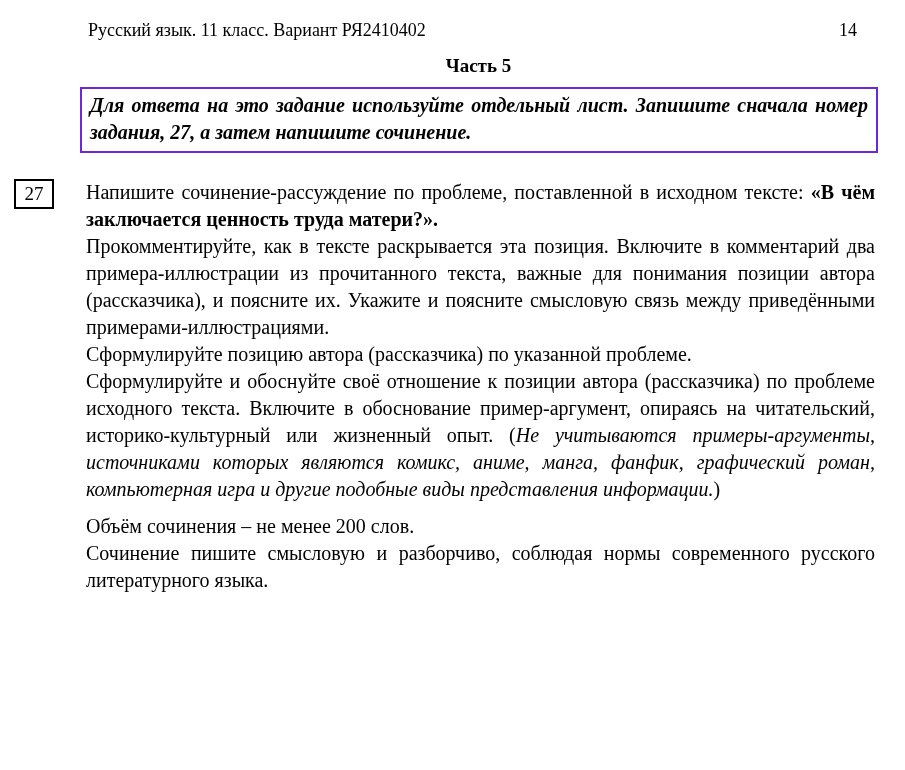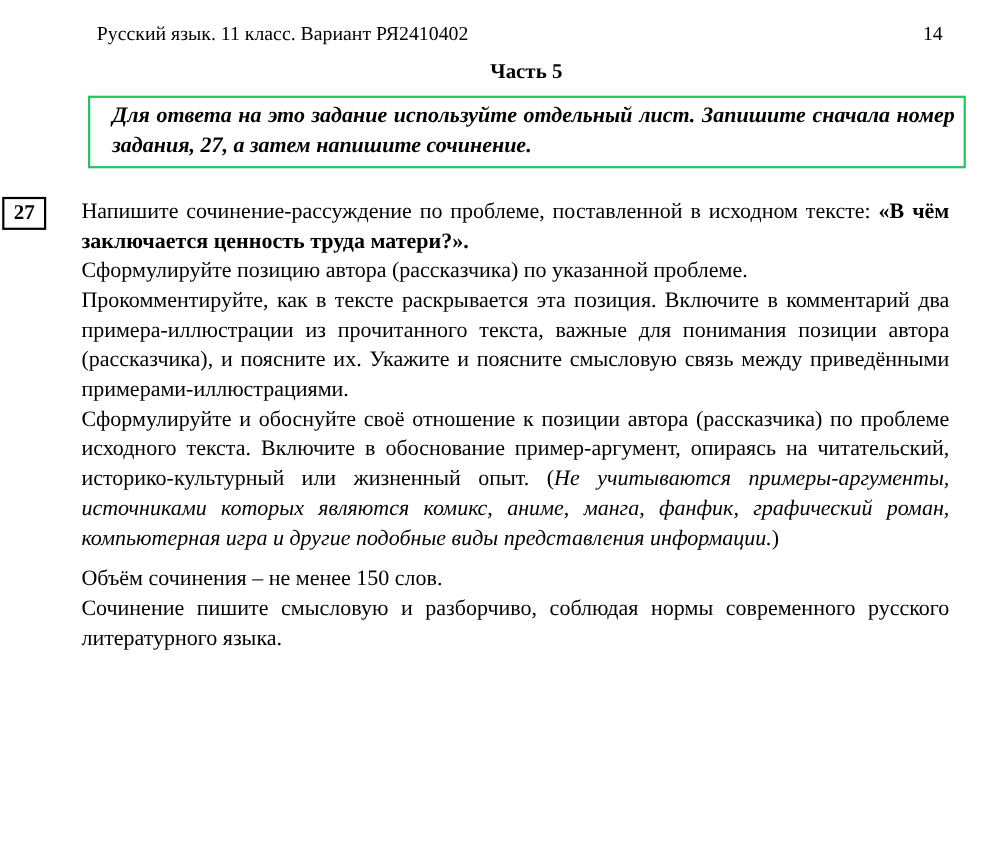--- a/index.html
+++ b/index.html
@@ -22,42 +22,42 @@
     gap: 35px;
   }
   .part-title {
     margin: 14px 28px 0 80px;
     text-align: center;
     font-weight: bold;
     font-size: 19px;
   }
   .instruction-box {
     margin: 10px 27px 0 80px;
-    border: 2px solid #22c55e;
-    padding: 3px 8px 5px 20px;
+    border: 2px solid #6d28d9;
+    padding: 3px 8px 5px 8px;
     font-weight: bold;
     font-style: italic;
     font-size: 20px;
     line-height: 27px;
     text-align: justify;
   }
   .task {
     display: flex;
     align-items: flex-start;
     margin-top: 26px;
   }
   .task-number {
-    margin-left: 2px;
+    margin-left: 14px;
     width: 40px;
     height: 30px;
     border: 2px solid #000000;
     display: flex;
     align-items: center;
     justify-content: center;
-    font-weight: bold;
+    font-weight: normal;
     font-size: 19px;
     flex: 0 0 auto;
   }
   .task-body {
     margin-left: 32px;
     width: 789px;
     font-size: 20px;
     line-height: 27px;
   }
   .para {
@@ -87,23 +87,23 @@
   </div>
 
   <div class="task">
     <div class="task-number">
       <span>27</span>
     </div>
     <div class="task-body">
       <p class="para">
         <span>Напишите сочинение-рассуждение по проблеме, поставленной в исходном тексте: </span><span class="bold">«В чём заключается ценность труда матери?».</span>
       </p>
+      <p class="para">Прокомментируйте, как в тексте раскрывается эта позиция. Включите в комментарий два примера-иллюстрации из прочитанного текста, важные для понимания позиции автора (рассказчика), и поясните их. Укажите и поясните смысловую связь между приведёнными примерами-иллюстрациями.</p>
       <p class="para">Сформулируйте позицию автора (рассказчика) по указанной проблеме.</p>
-      <p class="para">Прокомментируйте, как в тексте раскрывается эта позиция. Включите в комментарий два примера-иллюстрации из прочитанного текста, важные для понимания позиции автора (рассказчика), и поясните их. Укажите и поясните смысловую связь между приведёнными примерами-иллюстрациями.</p>
       <p class="para">
         <span>Сформулируйте и обоснуйте своё отношение к позиции автора (рассказчика) по проблеме исходного текста. Включите в обоснование пример-аргумент, опираясь на читательский, историко-культурный или жизненный опыт. (</span><span class="italic">Не учитываются примеры-аргументы, источниками которых являются комикс, аниме, манга, фанфик, графический роман, компьютерная игра и другие подобные виды представления информации.</span><span>)</span>
       </p>
-      <p class="para block-gap">Объём сочинения – не менее 150 слов.</p>
+      <p class="para block-gap">Объём сочинения – не менее 200 слов.</p>
       <p class="para">Сочинение пишите смысловую и разборчиво, соблюдая нормы современного русского литературного языка.</p>
     </div>
   </div>
 
 </div>
 
 </body></html>

